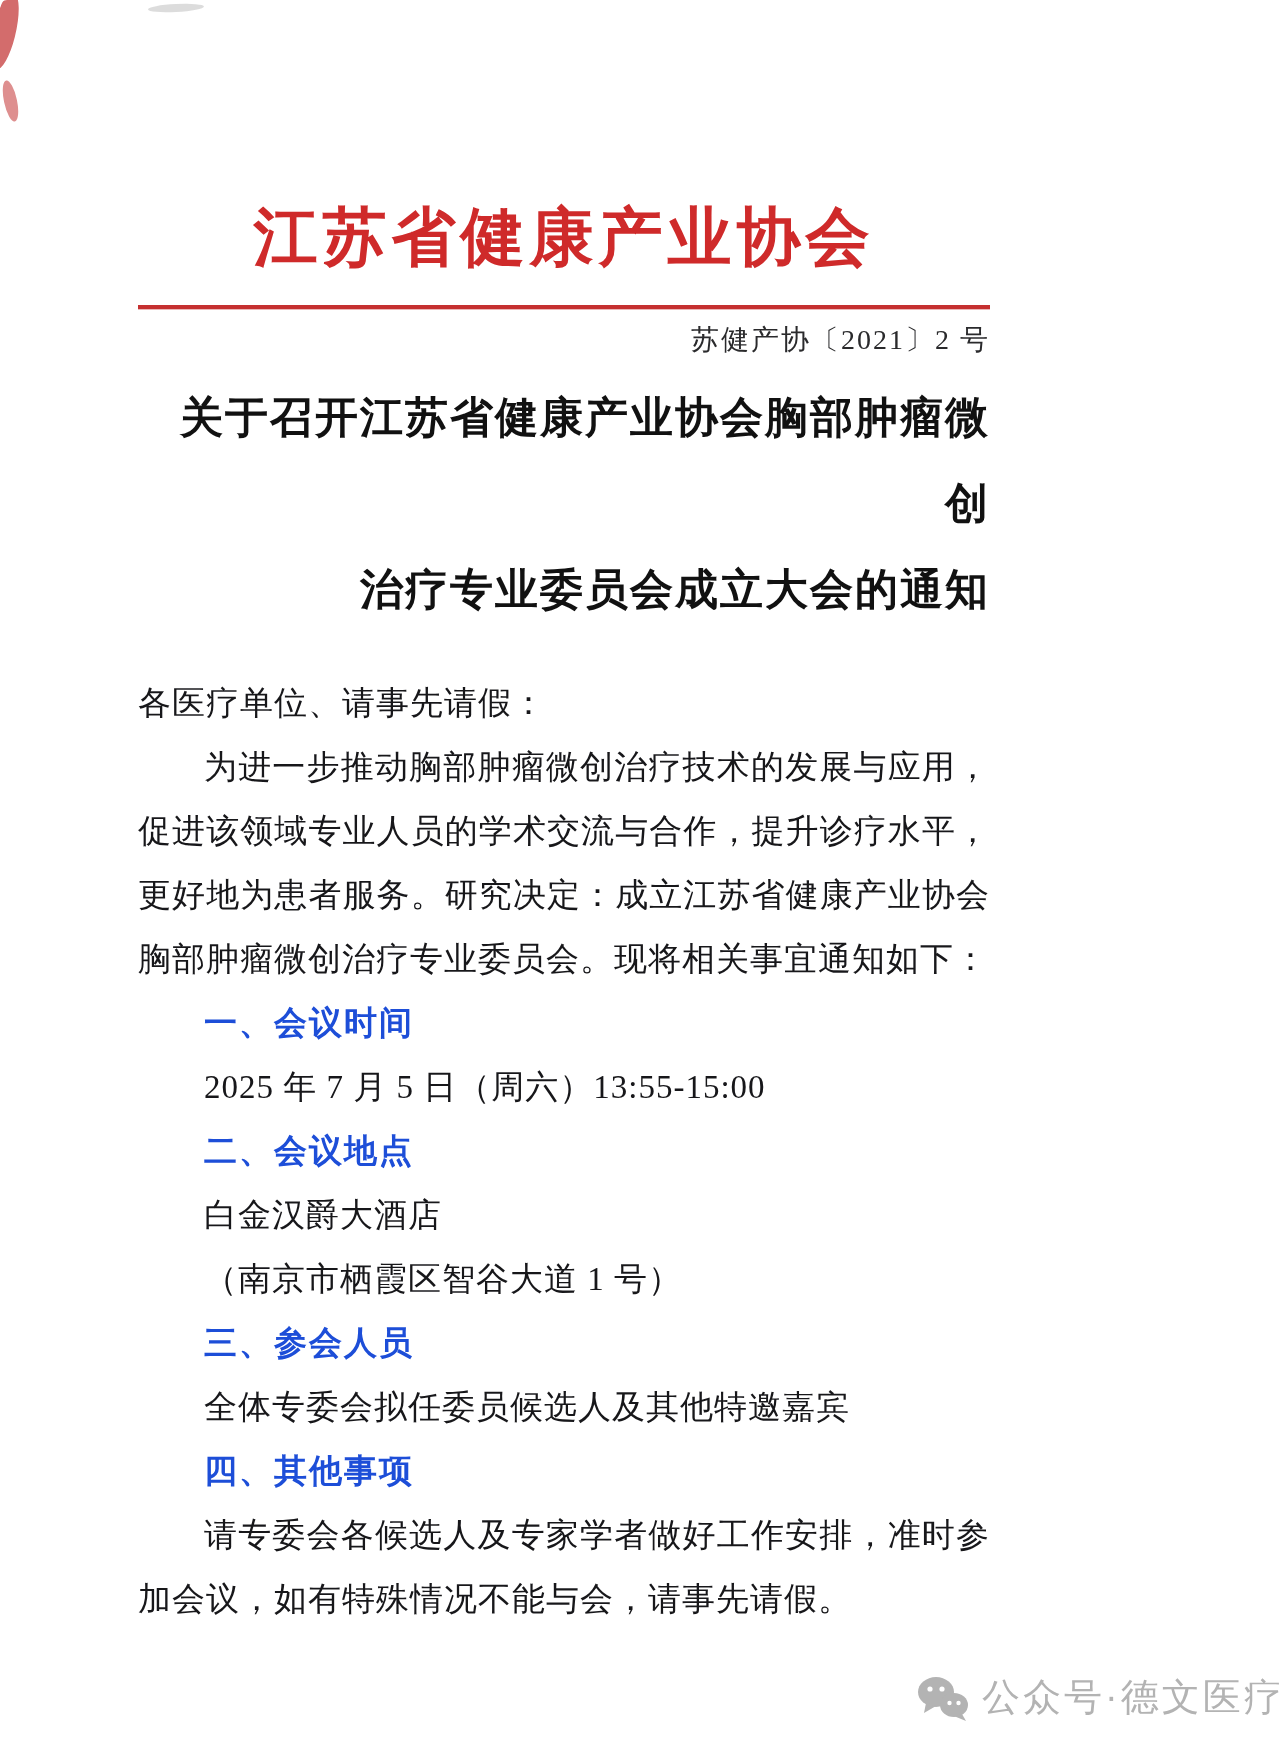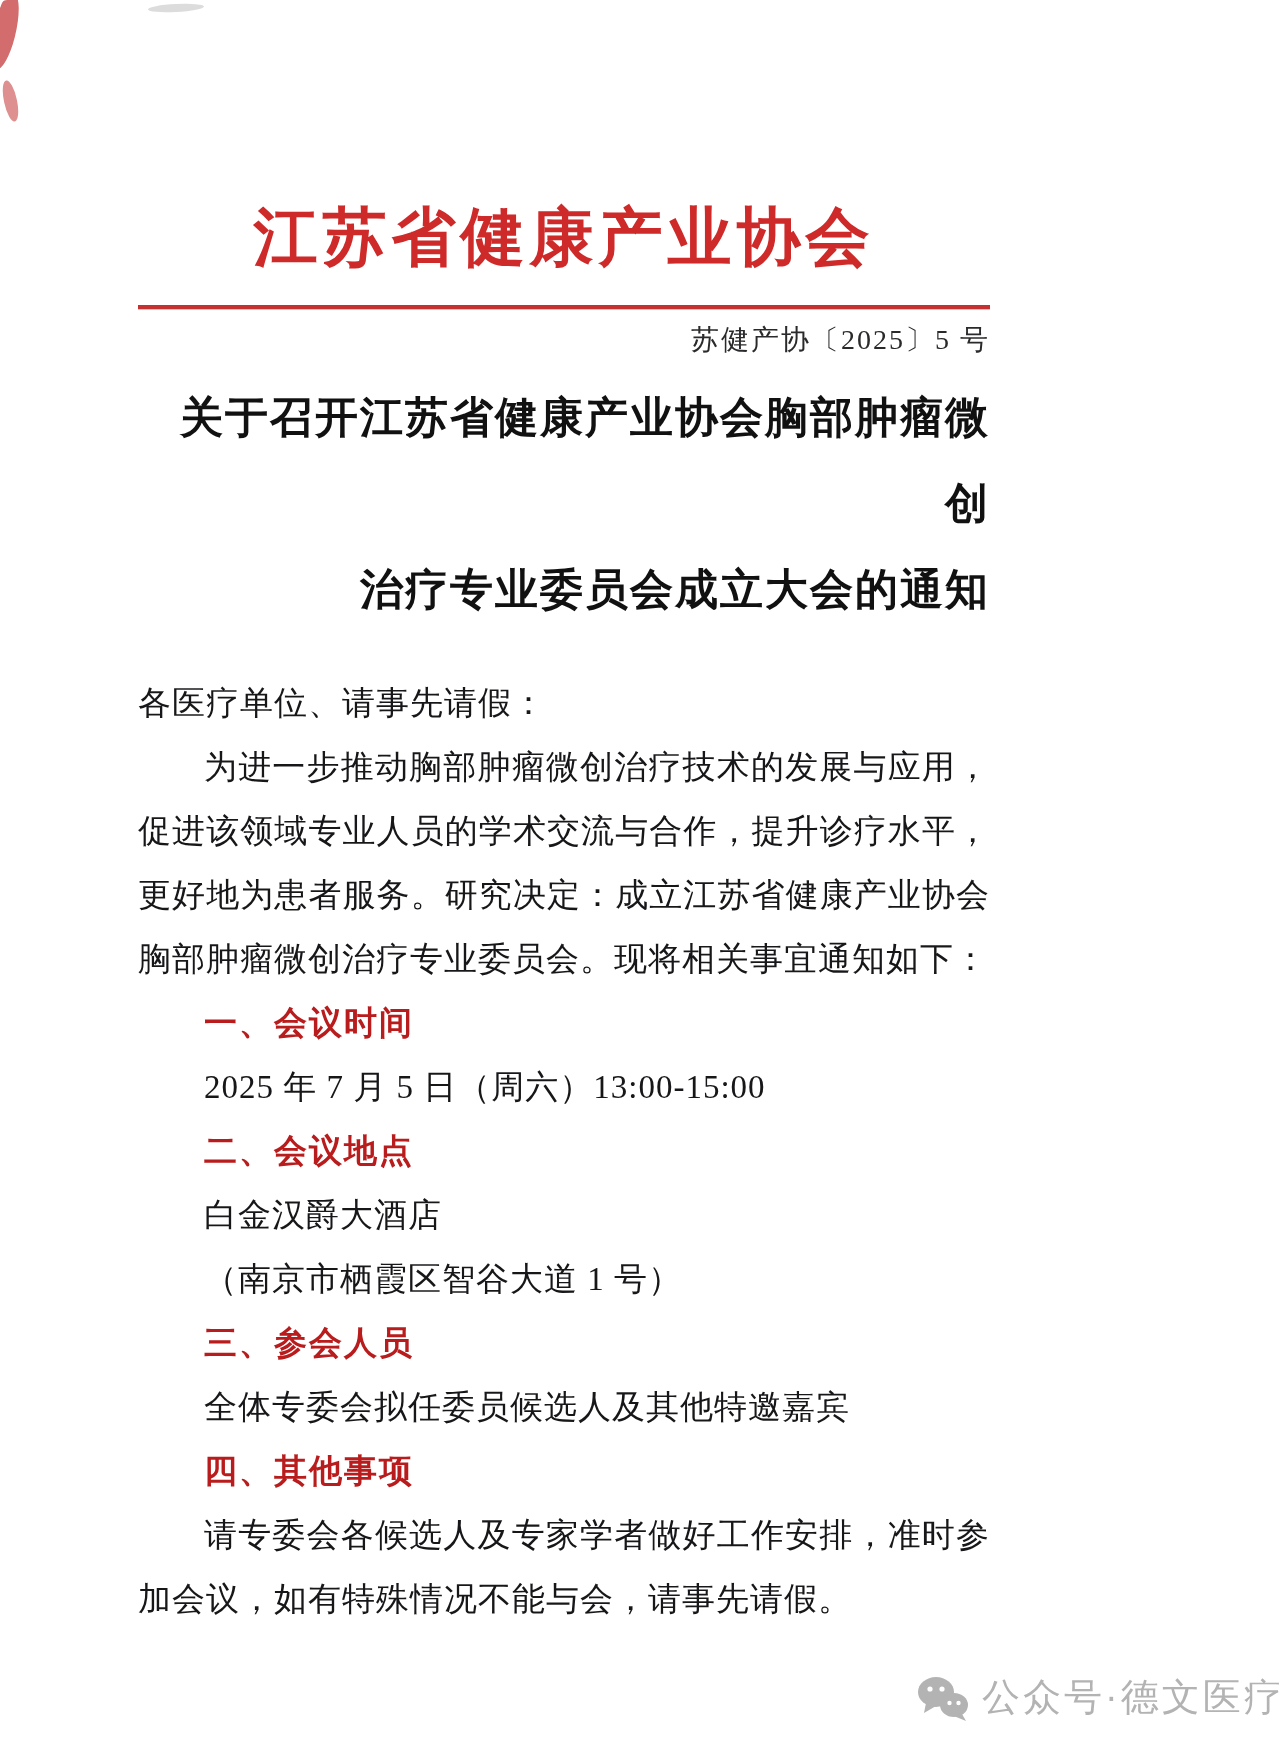--- a/index.html
+++ b/index.html
@@ -64,21 +64,21 @@
     text-align: justify;
     letter-spacing: 1px;
   }
   .sec-heading {
     font-family: Liberation Serif, serif;
     font-weight: 700;
     font-size: 33px;
     line-height: 64px;
     padding-left: 2em;
     letter-spacing: 2px;
-    color: #b91c1c;
+    color: #1d4ed8;
   }
   .sec-line {
     padding-left: 2em;
     letter-spacing: 1px;
   }
   .footer-mark {
     position: absolute;
     left: 916px;
     top: 1672px;
     display: flex;
@@ -119,35 +119,35 @@
   <div class="artifact art-red-1"></div>
   <div class="artifact art-red-2"></div>
   <div class="artifact art-gray-1"></div>
 
   <div class="content">
 
     <div class="org-header">江苏省健康产业协会</div>
 
     <div class="red-rule"></div>
 
-    <div class="doc-number">苏健产协〔2025〕5 号</div>
+    <div class="doc-number">苏健产协〔2021〕2 号</div>
 
     <div class="doc-title">
       <div>关于召开江苏省健康产业协会胸部肿瘤微创</div>
       <div>治疗专业委员会成立大会的通知</div>
     </div>
 
     <div class="body-text">
 
       <div class="salutation">各医疗单位、请事先请假：</div>
 
       <p class="para">为进一步推动胸部肿瘤微创治疗技术的发展与应用，促进该领域专业人员的学术交流与合作，提升诊疗水平，更好地为患者服务。研究决定：成立江苏省健康产业协会胸部肿瘤微创治疗专业委员会。现将相关事宜通知如下：</p>
 
       <div class="sec-heading">一、会议时间</div>
-      <div class="sec-line">2025 年 7 月 5 日（周六）13:00-15:00</div>
+      <div class="sec-line">2025 年 7 月 5 日（周六）13:55-15:00</div>
 
       <div class="sec-heading">二、会议地点</div>
       <div class="sec-line">白金汉爵大酒店</div>
       <div class="sec-line">（南京市栖霞区智谷大道 1 号）</div>
 
       <div class="sec-heading">三、参会人员</div>
       <div class="sec-line">全体专委会拟任委员候选人及其他特邀嘉宾</div>
 
       <div class="sec-heading">四、其他事项</div>
       <p class="para">请专委会各候选人及专家学者做好工作安排，准时参加会议，如有特殊情况不能与会，请事先请假。</p>

